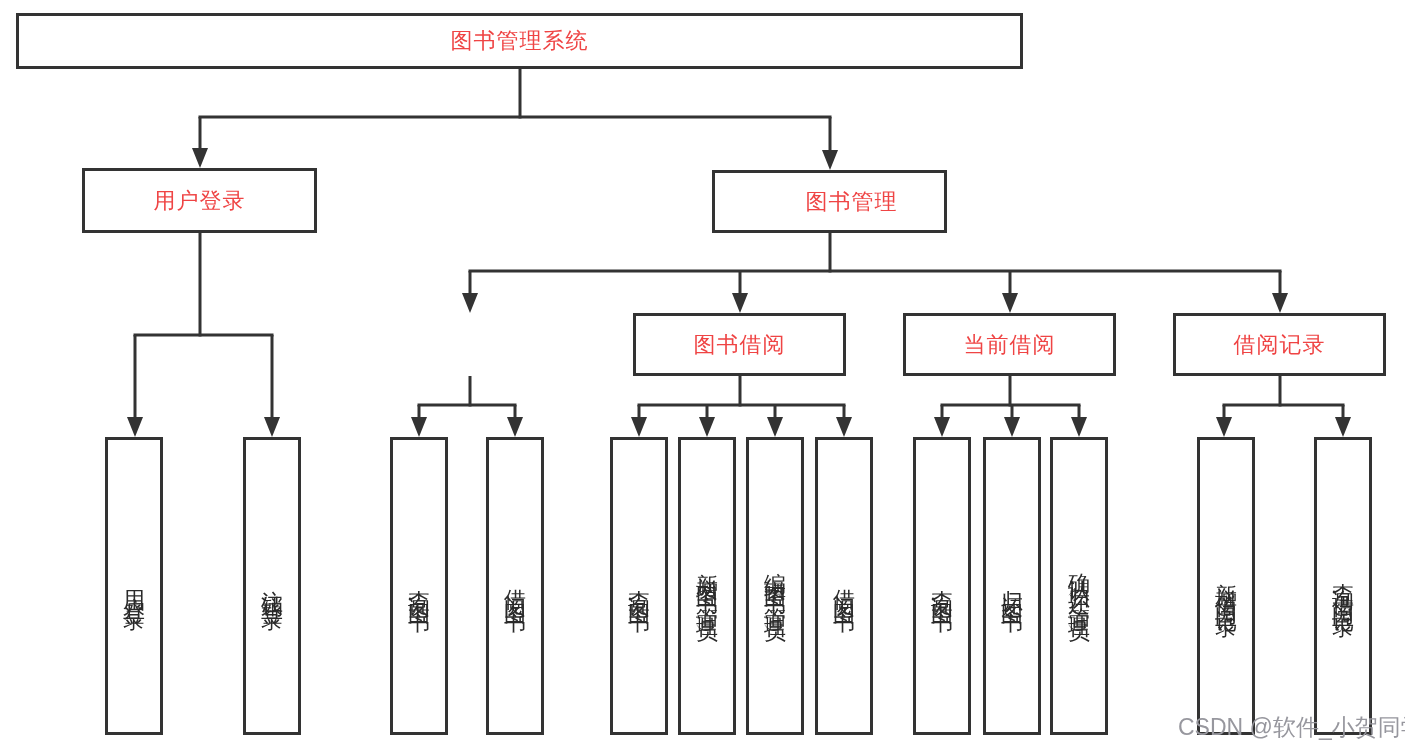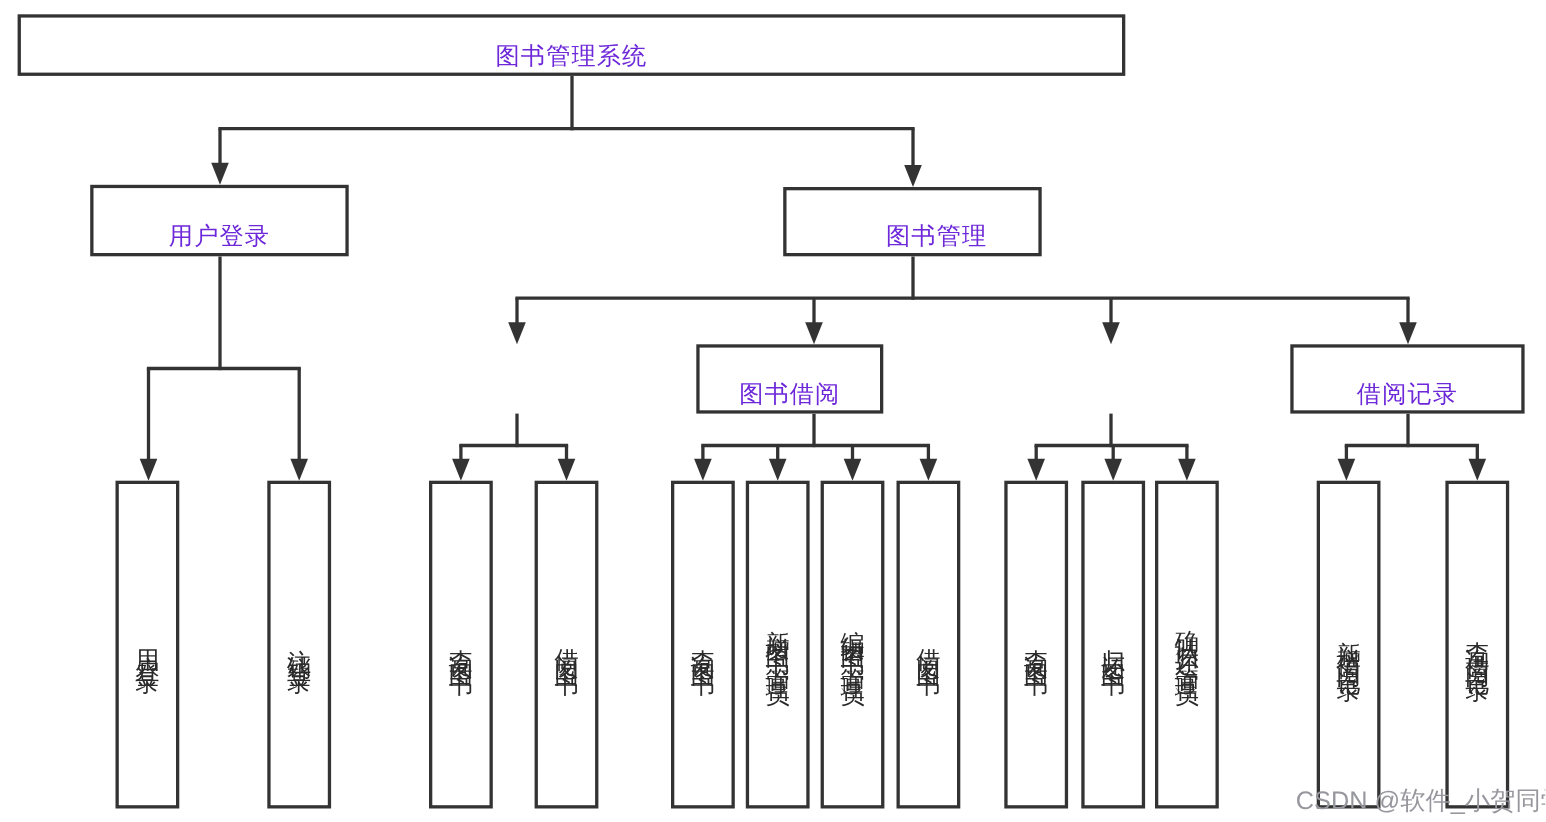--- a/index.html
+++ b/index.html
@@ -20,24 +20,24 @@
     left: 0;
     top: 0;
     pointer-events: none;
   }
   .box {
     position: absolute;
     box-sizing: border-box;
     border: 3px solid #333333;
     background: #ffffff;
     display: flex;
-    align-items: flex-end;
+    align-items: center;
     justify-content: center;
     font-size: 22px;
-    color: #6d28d9;
+    color: #ef4444;
     letter-spacing: 1px;
   }
   .leaf {
     position: absolute;
     box-sizing: border-box;
     border: 3px solid #333333;
     background: #ffffff;
     top: 437px;
     width: 58px;
     height: 298px;
@@ -150,22 +150,25 @@
     <span>图书管理系统</span>
   </div>
 
   <div class="box" style="left:82px; top:168px; width:235px; height:65px;">
     <span>用户登录</span>
   </div>
   <div class="box" style="left:712px; top:170px; width:235px; height:63px;padding-left:44px;">
     <span>图书管理</span>
   </div>
 
-  <div class="box" style="left:633px; top:313px; width:170px; height:63px;">
+  <div class="box" style="left:633px; top:313px; width:213px; height:63px;">
     <span>图书借阅</span>
+  </div>
+  <div class="box" style="left:903px; top:313px; width:213px; height:63px;">
+    <span>当前借阅</span>
   </div>
   <div class="box" style="left:1173px; top:313px; width:213px; height:63px;">
     <span>借阅记录</span>
   </div>
 
   <div class="leaf" style="left:105px;">
     <span>用户登录</span>
   </div>
   <div class="leaf" style="left:243px;">
     <span>注销登录</span>

